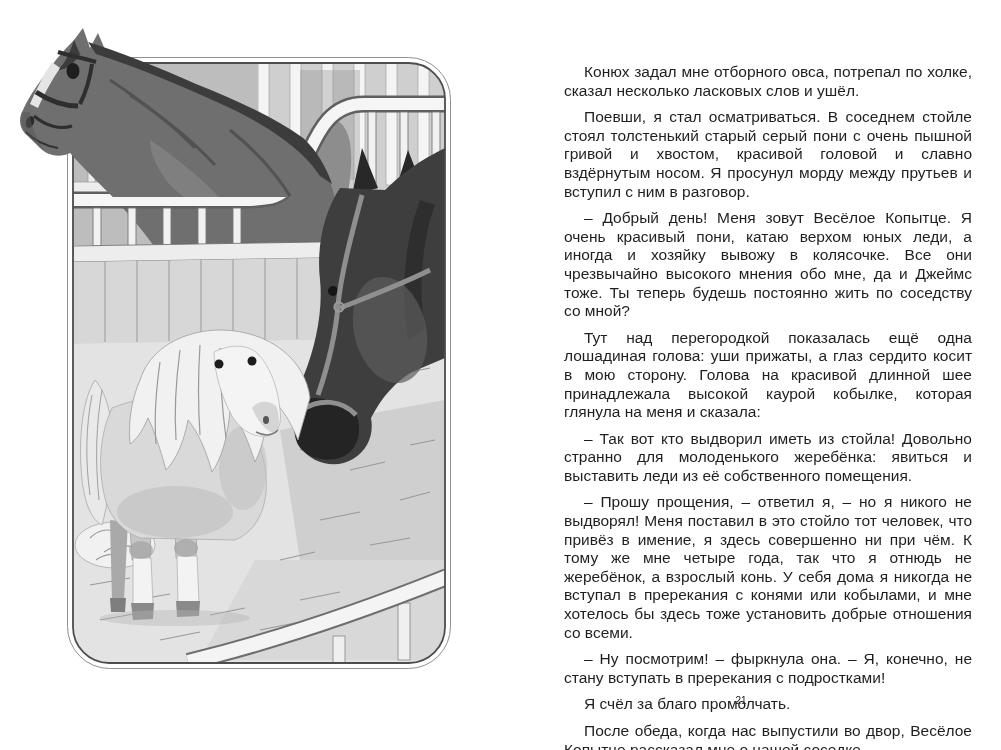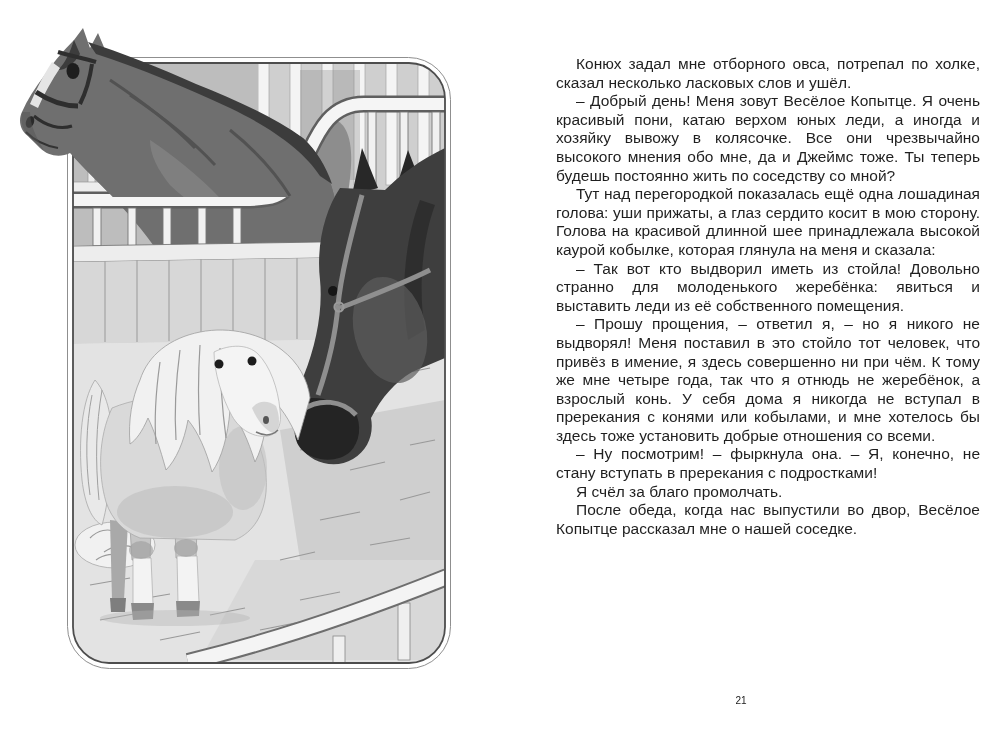--- a/index.html
+++ b/index.html
@@ -8,21 +8,21 @@
     background:#ffffff;
     font-family:"Liberation Sans", sans-serif;
   }
   .illustration{position:absolute;left:0;top:0;width:460px;height:700px;margin:0;}
   .illustration svg{display:block;width:460px;height:700px;}
   .text-column{
     position:absolute;left:556px;top:55px;width:424px;
     color:#1f1f1f;font-size:15.5px;line-height:18.6px;
     text-align:justify;
   }
-  .text-column p{margin:0;text-indent:20px;}
+  .text-column p{margin:8px;text-indent:20px;}
   .page-number{
     position:absolute;top:695px;left:741px;transform:translateX(-50%);
     font-size:10px;color:#222222;
   }
 </style>
 </head>
 <body>
 
 <figure class="illustration">
   <svg viewBox="0 0 460 700" xmlns="http://www.w3.org/2000/svg" role="img">
@@ -247,20 +247,21 @@
         <path d="M110,80 C140,100 170,122 195,148"></path>
         <path d="M230,130 C255,150 275,172 290,196"></path>
       </g>
       <path d="M150,140 C180,160 210,185 235,215 C215,218 190,205 170,185 C158,170 150,155 150,140 Z" fill="#8f8f8f" opacity="0.5"></path>
     </g>
   </svg>
 </figure>
 
 <main class="text-column">
   <p>Конюх задал мне отборного овса, потрепал по холке, сказал несколько ласковых слов и ушёл.</p>
+  <p>Поевши, я стал осматриваться. В соседнем стойле стоял толстенький старый серый пони с очень пышной гривой и хвостом, красивой головой и славно вздёрнутым носом. Я просунул морду между прутьев и вступил с ним в разговор.</p>
   <p>– Добрый день! Меня зовут Весёлое Копытце. Я очень красивый пони, катаю верхом юных леди, а иногда и хозяйку вывожу в колясочке. Все они чрезвычайно высокого мнения обо мне, да и Джеймс тоже. Ты теперь будешь постоянно жить по соседству со мной?</p>
   <p>Тут над перегородкой показалась ещё одна лошадиная голова: уши прижаты, а глаз сердито косит в мою сторону. Голова на красивой длинной шее принадлежала высокой каурой кобылке, которая глянула на меня и сказала:</p>
   <p>– Так вот кто выдворил иметь из стойла! Довольно странно для молоденького жеребёнка: явиться и выставить леди из её собственного помещения.</p>
   <p>– Прошу прощения, – ответил я, – но я никого не выдворял! Меня поставил в это стойло тот человек, что привёз в имение, я здесь совершенно ни при чём. К тому же мне четыре года, так что я отнюдь не жеребёнок, а взрослый конь. У себя дома я никогда не вступал в пререкания с конями или кобылами, и мне хотелось бы здесь тоже установить добрые отношения со всеми.</p>
   <p>– Ну посмотрим! – фыркнула она. – Я, конечно, не стану вступать в пререкания с подростками!</p>
   <p>Я счёл за благо промолчать.</p>
   <p>После обеда, когда нас выпустили во двор, Весёлое Копытце рассказал мне о нашей соседке.</p>
 
 </main>
 

